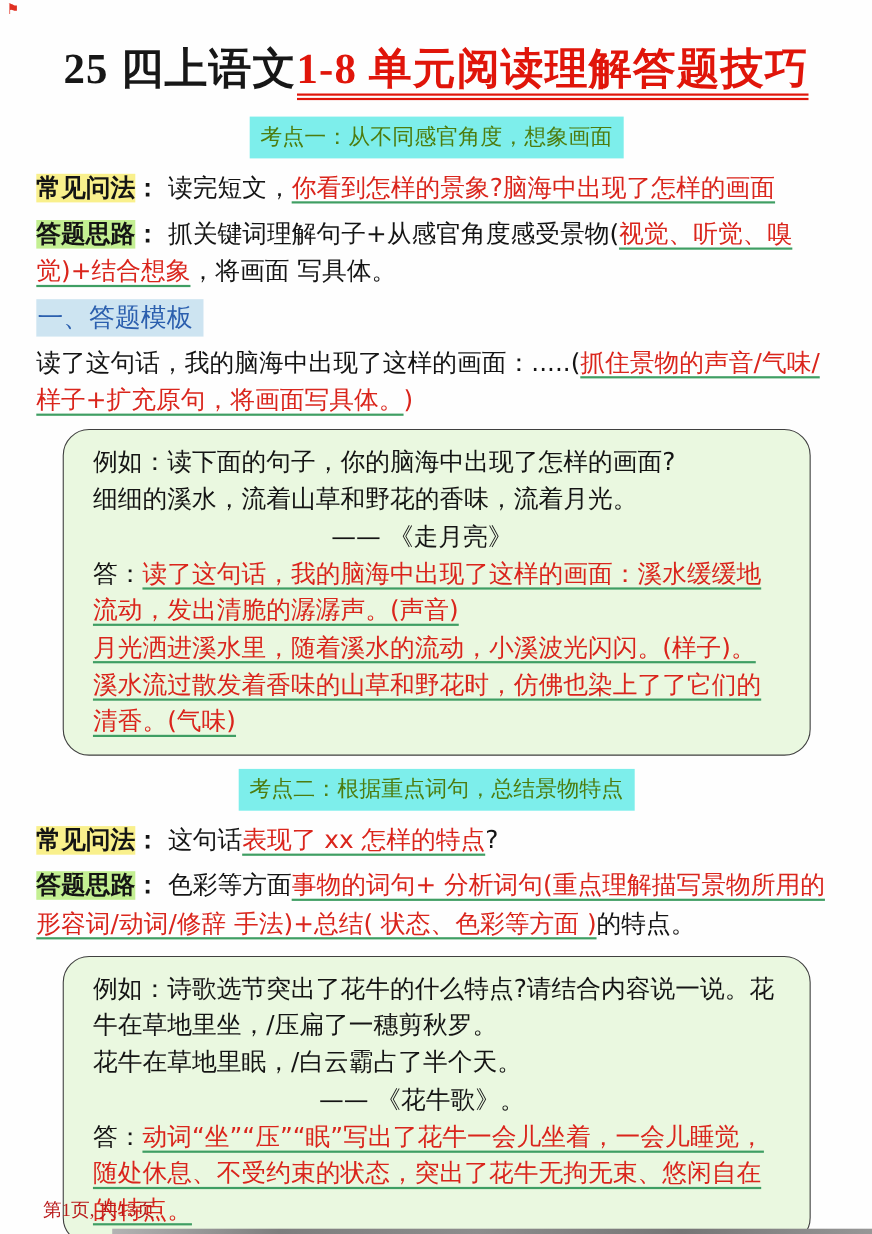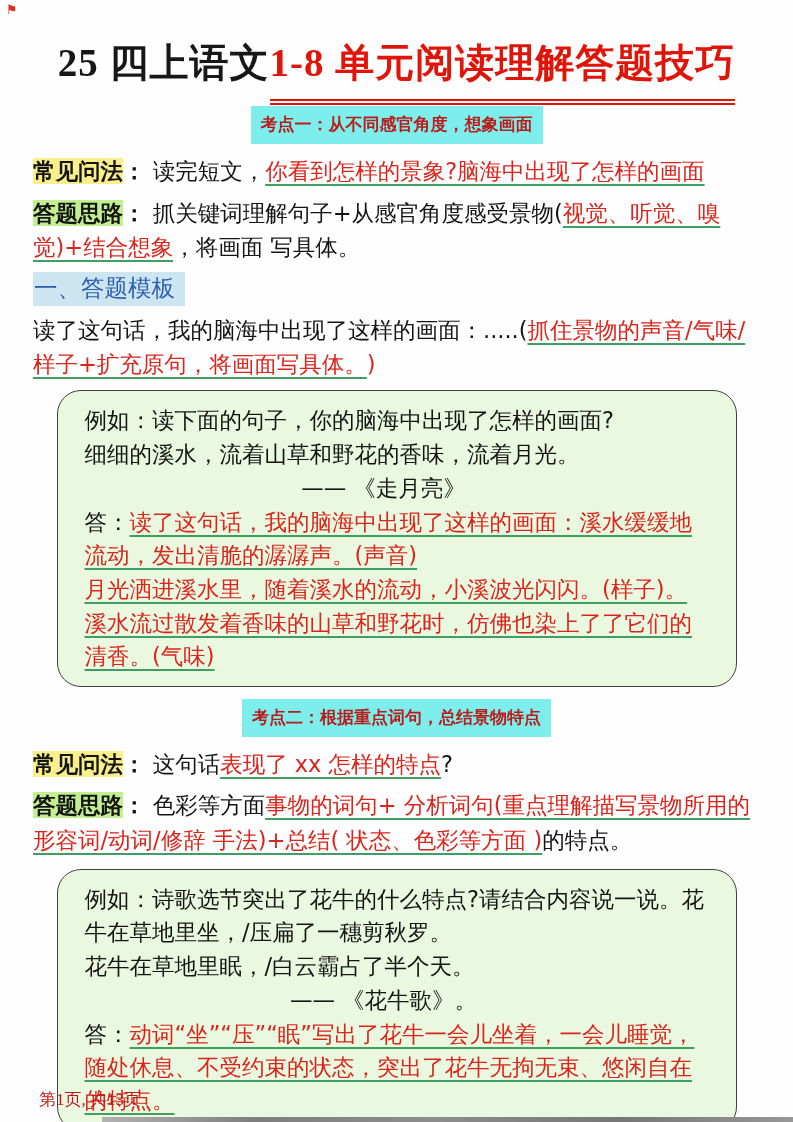--- a/index.html
+++ b/index.html
@@ -10,26 +10,26 @@
   }
   .content { padding:22px 33px 0 33px; }
 
   .flag { position:absolute; top:3px; left:6px; font-size:13px; color:#e03022; line-height:13px; }
 
   h1.title {
     margin:16px 0 18px; text-align:center;
     font-family:"Liberation Serif", serif; font-weight:bold;
     font-size:39px; line-height:50px; letter-spacing:1px; color:#171717;
   }
-  .title-red { color:#e0150a; border-bottom:6px double #e0150a; padding-bottom:15px;margin-top:44px; }
+  .title-red { color:#e0150a; border-bottom:6px double #e0150a; padding-bottom:1px;margin-top:44px; }
 
   .center-line { text-align:center; margin:4px 0 10px; }
   .hl-cyan {
-    display:inline-block; background:#7deeeb; color:#b91c1c;
-    font-weight:bold; font-size:17px; line-height:34px; padding:1px 10px 3px;
+    display:inline-block; background:#7deeeb; color:#4d7c0f;
+    font-weight:normal; font-size:20px; line-height:34px; padding:1px 10px 3px;
   }
 
   p.para { font-size:22.5px; line-height:34.5px; margin:7px 0; }
   .hl-yellow { background:#f9f08c; font-weight:bold; }
   .hl-greenlbl { background:#c3ef92; font-weight:bold; }
   .colon { font-weight:bold; }
   .red { color:#da251c; }
   .ulg {
     text-decoration:underline; text-decoration-color:#3f9e63;
     text-decoration-thickness:2px; text-underline-offset:5px;

